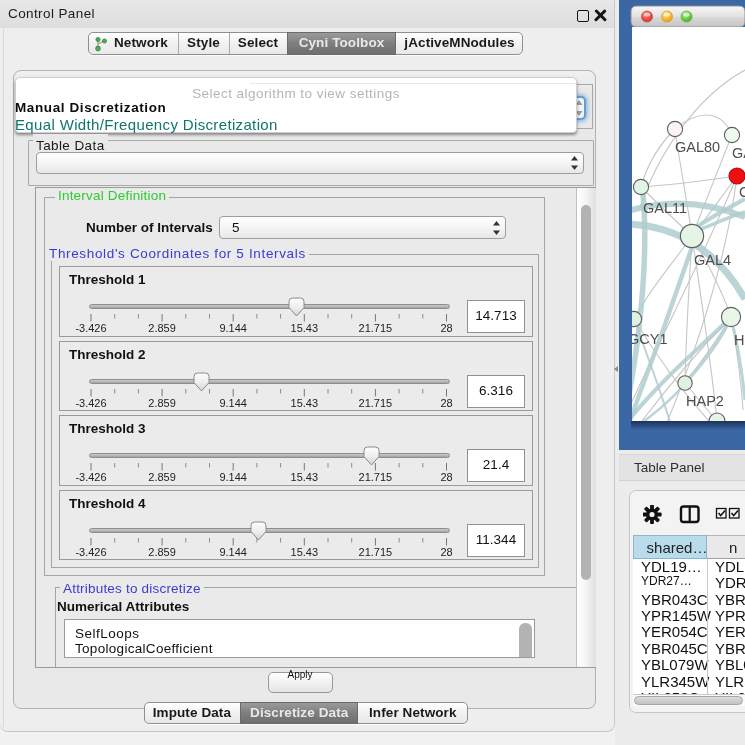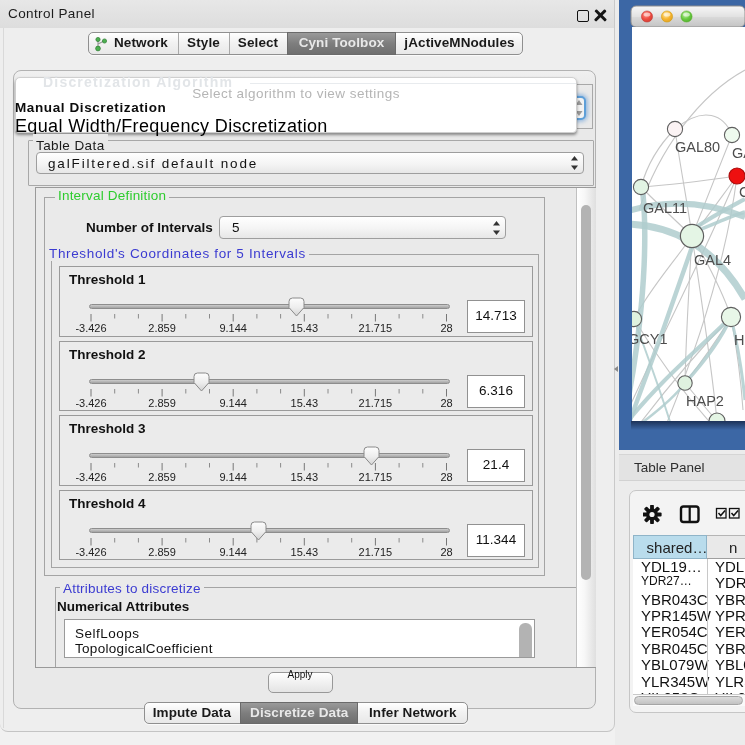--- a/index.html
+++ b/index.html
@@ -36,28 +36,26 @@
 </svg>
 <div class="abs" style="left:13px;top:70px;width:583px;height:639px;background:linear-gradient(#f0f0f0,#e9e9e9 18px);border:1px solid #b2b2b2;border-radius:8px;box-sizing:border-box;"></div>
 <div class="abs" style="left:577px;top:84px;width:15px;height:43px;border-top:1px solid #a8a8a8;border-right:1px solid #a8a8a8;border-bottom:1px solid #a8a8a8;"></div>
 <div class="abs" style="left:572px;top:96px;width:14px;height:24px;background:#f2f2f2;border:2px solid #5e9fd8;border-radius:5px;box-shadow:0 0 4px 1.5px rgba(90,150,215,.65);box-sizing:border-box;"></div>
 <svg class="abs" style="left:574px;top:100px;" width="10" height="16" viewBox="0 0 10 16">
       <path d="M5 0 L8.5 5 H1.5 Z" fill="#9a9a9a"></path>
       <path d="M5 16 L1.5 11 H8.5 Z" fill="#9a9a9a"></path>
     </svg>
 <div class="abs" style="left:15px;top:77px;width:562px;height:56px;background:#ffffff;border:1px solid #cfcfcf;border-radius:5px 5px 4px 4px;box-shadow:0 2px 3px rgba(0,0,0,.42);box-sizing:border-box;"></div>
 <div class="abs" style="left:250px;top:83px;width:326px;height:1px;background:#e8ebee;"></div>
-<div class="txt" style="left:43px;top:74px;font-size:14px;font-weight:bold;color:#e2e5e8;letter-spacing:1.2px;">Discretization Algorithm</div>
 <div class="txt" style="left:15px;top:100px;font-size:13.5px;font-weight:bold;color:#0c0c0c;letter-spacing:.6px;">Manual Discretization</div>
 <div class="txt" style="left:296px;top:86px;transform:translateX(-50%);font-size:13.5px;color:#b5b5b5;letter-spacing:.45px;">Select algorithm to view settings</div>
-<div class="txt" style="left:15px;top:116px;font-size:18px;color:#000000;letter-spacing:.35px;">Equal Width/Frequency Discretization</div>
+<div class="txt" style="left:15px;top:116px;font-size:15px;color:#0f766e;letter-spacing:.35px;">Equal Width/Frequency Discretization</div>
 <div class="abs" style="left:28px;top:140px;width:564px;height:44px;border:1px solid #a8a8a8;border-radius:1px;"></div>
 <div class="txt" style="left:33px;top:133.5px;font-size:13.5px;color:#1a1a1a;background:#e9e9e9;padding:4px 3px;letter-spacing:.4px;">Table Data</div>
 <div class="abs" style="left:36px;top:152px;width:548px;height:22px;background:linear-gradient(#ffffff,#f4f4f4 55%,#e7e7e7);border:1px solid #9e9e9e;border-radius:4px;box-sizing:border-box;"></div>
-    <div class="txt" style="left:48px;top:155.5px;font-size:13.5px;color:#111;"><span style="letter-spacing:1.85px">galFiltered.sif default node</span></div>
     <svg class="abs" style="left:570px;top:156.0px;" width="9" height="14" viewBox="0 0 9 14">
       <path d="M4.5 0 L8 4.5 H1 Z" fill="#333"></path>
       <path d="M4.5 14 L1 9.5 H8 Z" fill="#333"></path>
     </svg>
 <div class="abs" style="left:35px;top:187px;width:561px;height:481px;border:1px solid #9a9a9a;background:#eaeaea;box-sizing:border-box;"></div>
 <div class="abs" style="left:576px;top:188px;width:19px;height:479px;background:linear-gradient(90deg,#ffffff,#f7f7f7 40%,#dfdfdf);border-left:1px solid #c0c0c0;"></div>
 <div class="abs" style="left:581px;top:205px;width:10px;height:375px;background:#b3b3b3;border-radius:6px;"></div>
 <div class="abs" style="left:44px;top:197px;width:499px;height:377px;border:1px solid #a4a4a4;"></div>
 <div class="txt" style="left:55px;top:188px;font-size:13.5px;color:#2ecc2e;background:#eaeaea;padding:0 3px;letter-spacing:.2px;">Interval Definition</div>
 <div class="txt" style="left:86px;top:219.5px;font-size:13.5px;font-weight:bold;color:#111;">Number of Intervals</div>

